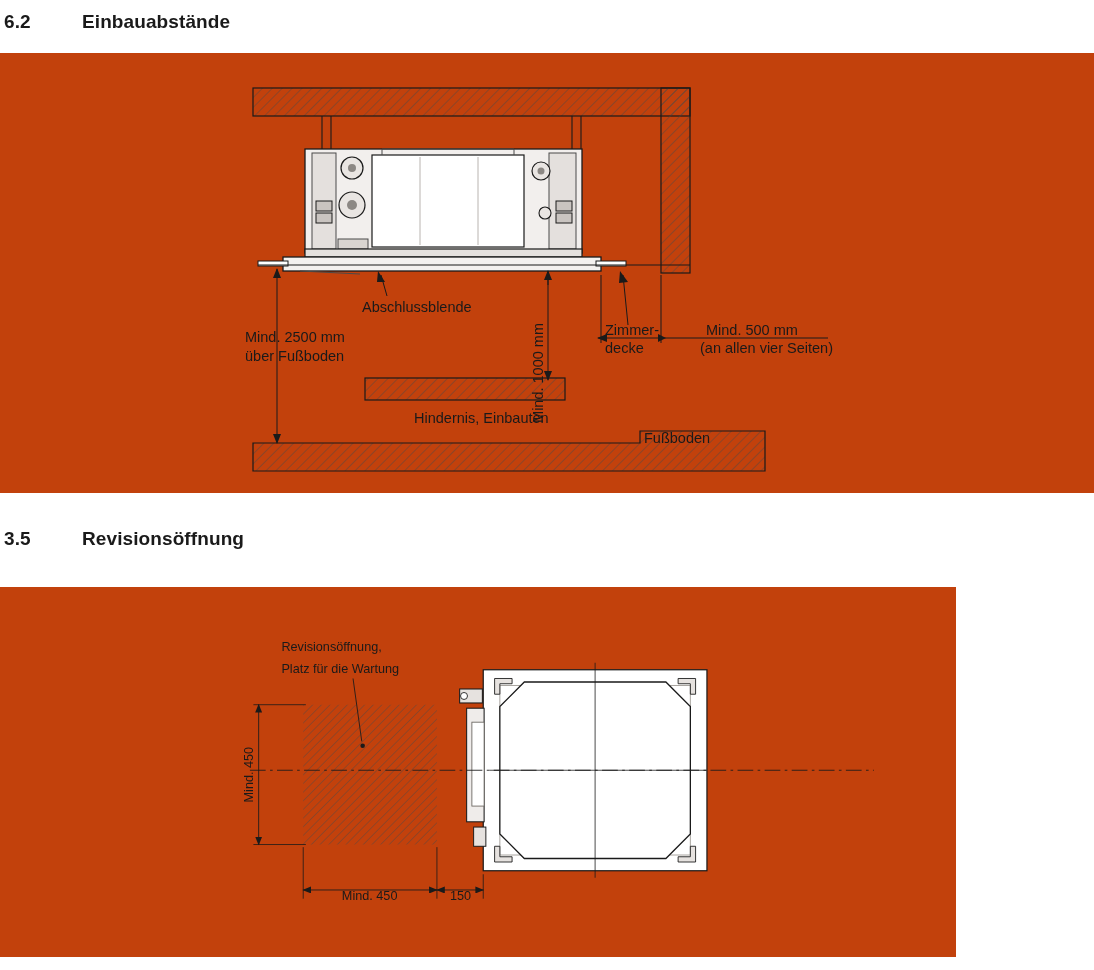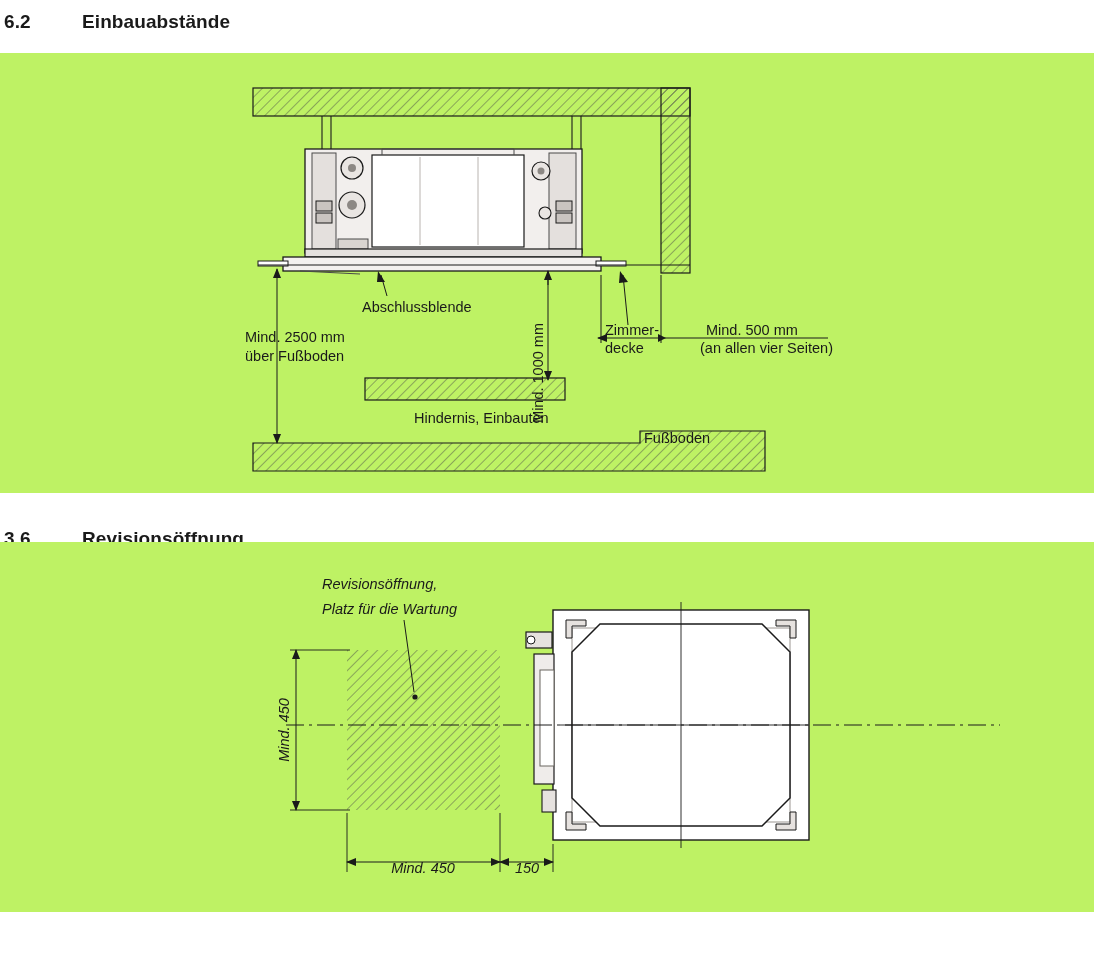--- a/index.html
+++ b/index.html
@@ -29,24 +29,24 @@
     flex: 0 0 82px;
     padding-left: 4px;
     box-sizing: border-box;
   }
   #heading-62 { position: absolute; left: 0px; top: 11px; }
   #heading-63 { position: absolute; left: 0px; top: 528px; }
 
   
   .figure-panel {
     position: absolute;
-    background: #bef264;
+    background: #c2410c;
   }
   #figure-1 { left: 0px; top: 53px; width: 1094px; height: 440px; }
-  #figure-2 { left: 0px; top: 542px; width: 1094px; height: 370px; font-style: italic; }
+  #figure-2 { left: 0px; top: 587px; width: 956px; height: 370px; }
 
   .fig-svg { display: block; width: 100%; height: 100%; }
 
   
   .lbl {
     font-family: "Liberation Sans", sans-serif;
     font-size: 14.5px;
     fill: #1a1a1a;
   }
 
@@ -168,21 +168,21 @@
     <text class="lbl" x="245" y="289">Mind. 2500 mm</text>
     <text class="lbl" x="245" y="308">über Fußboden</text>
 
     <text class="lbl" x="414" y="370">Hindernis, Einbauten</text>
 
     <text class="lbl" x="644" y="390">Fußboden</text>
   </svg>
 </div>
 
 <div class="heading" id="heading-63">
-  <span class="num">3.6</span>
+  <span class="num">3.5</span>
   <span>Revisionsöffnung</span>
 </div>
 
 <div class="figure-panel" id="figure-2">
   <svg class="fig-svg" viewBox="0 0 1094 370" xmlns="http://www.w3.org/2000/svg">
     <defs>
       <pattern id="hatch2" width="7" height="7" patternTransform="rotate(45)" patternUnits="userSpaceOnUse">
         <line x1="0" y1="0" x2="0" y2="7" stroke="#4a4a4a" stroke-width="0.9"></line>
       </pattern>
       <marker id="arrA2" markerWidth="10" markerHeight="8" refX="9" refY="4" orient="auto">

